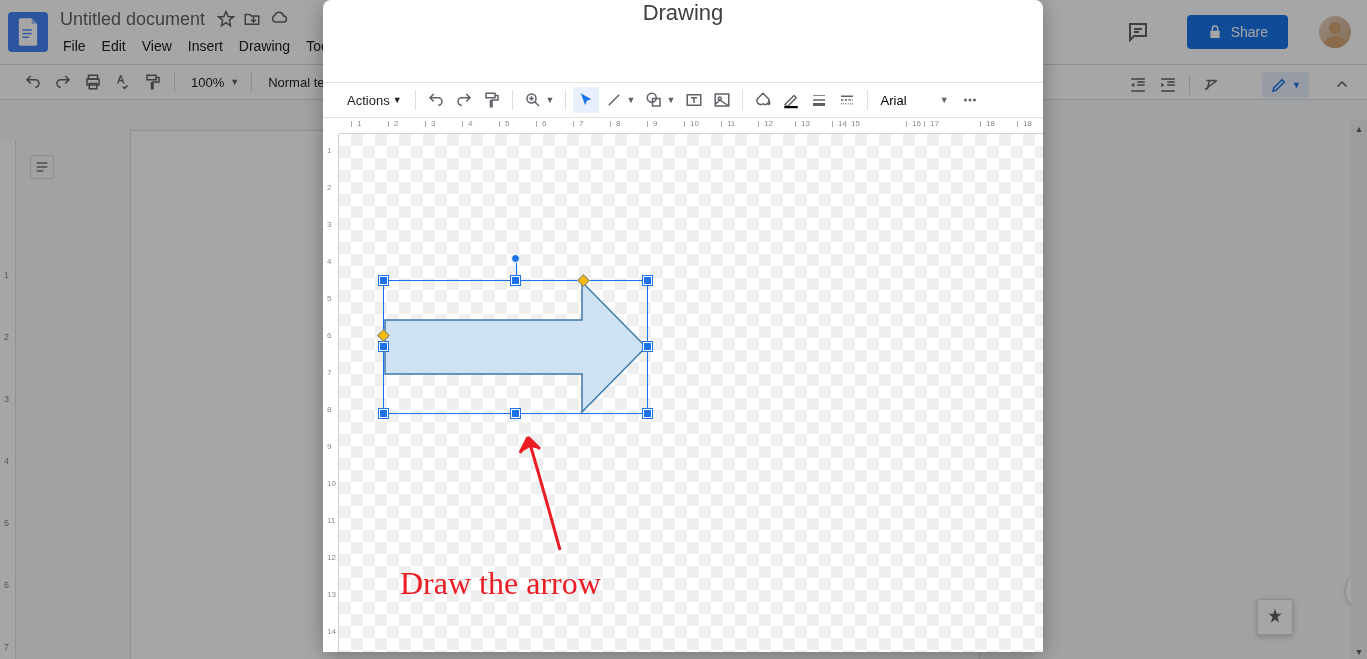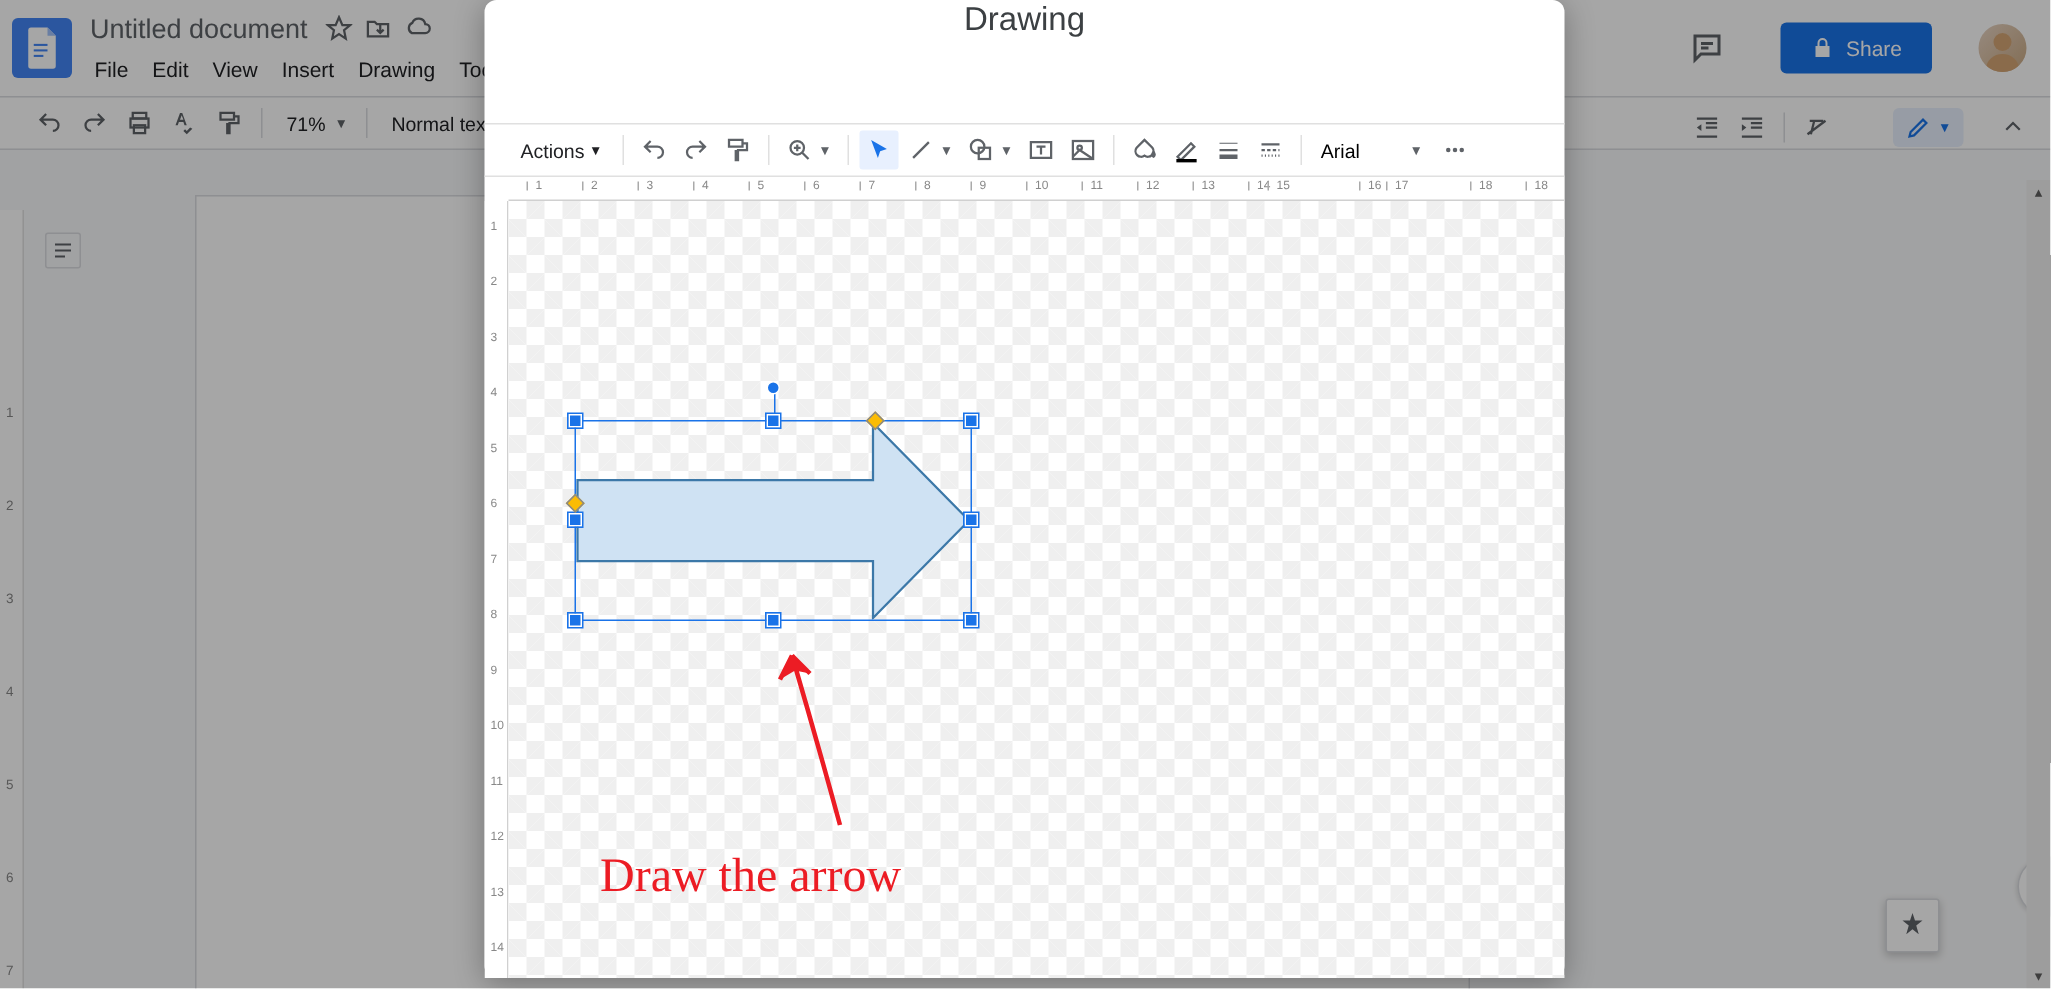--- a/index.html
+++ b/index.html
@@ -188,21 +188,21 @@
       </svg>
     </div>
   <div class="tb-btn">
       <svg width="18" height="18" viewBox="0 0 24 24" fill="none" stroke="#5f6368" stroke-width="2">
         <rect x="4" y="3" width="12" height="6"></rect>
         <path d="M16 6h4v6h-8v9h-2v-9"></path>
       </svg>
     </div>
   <div class="tb-sep"></div>
   <div class="tb-dd">
-      <span class="tb-text">71%</span>
+      <span class="tb-text">100%</span>
       <span class="caret">▼</span>
     </div>
   <div class="tb-sep"></div>
   <div class="tb-dd">
       <span class="tb-text">Normal text</span>
     </div>
 </div>
 
 <div class="docs-right-toolbar">
   <div class="tb-btn">

